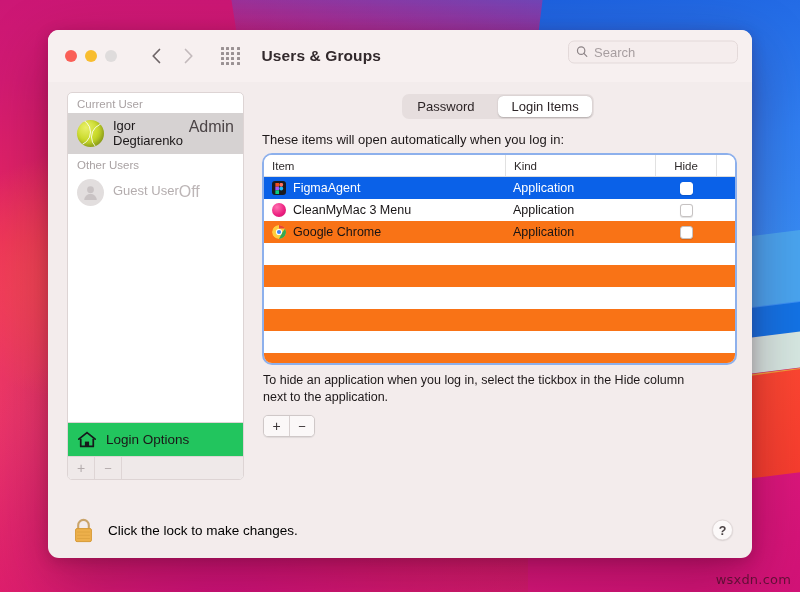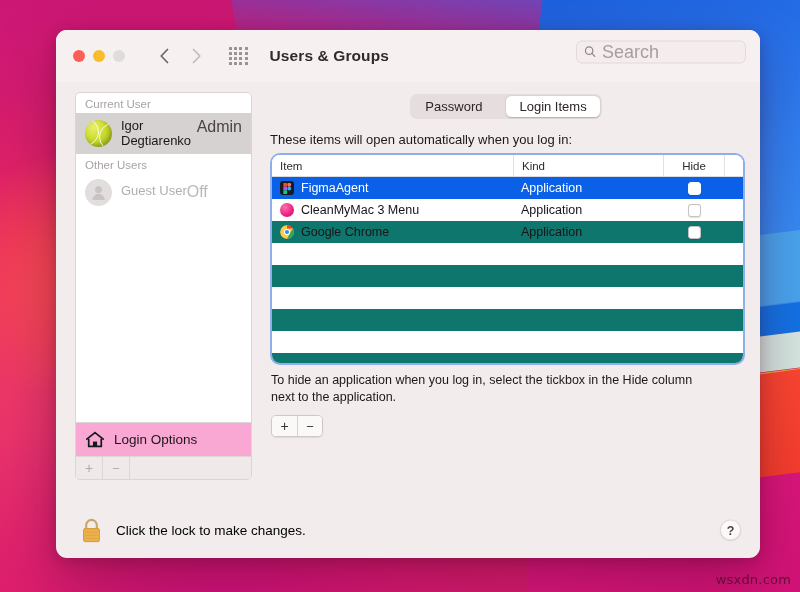--- a/index.html
+++ b/index.html
@@ -54,21 +54,21 @@
     transform:skewY(-7deg);
   }
   .watermark {
     position:absolute; right:9px; bottom:5px;
     font-family:"DejaVu Sans", sans-serif;
     font-size:13px; color:#3a1020; opacity:.72; letter-spacing:.2px;
   }
 
   
   #window {
-    position:absolute; left:56px; top:30px; width:704px; height:528px;
+    position:absolute; left:48px; top:30px; width:704px; height:528px;
     background:#f3ecec; border-radius:11px;
     box-shadow:0 22px 60px rgba(60,0,30,.34), 0 3px 14px rgba(60,0,30,.22);
     overflow:hidden; display:flex; flex-direction:column;
   }
 
   
   .titlebar {
     height:52px; flex:0 0 52px; display:flex; align-items:center;
     padding:0 14px 0 17px; background:#f7f0f0; position:relative;
   }
@@ -87,21 +87,21 @@
   .win-title {
     margin-left:22px; font-size:15.5px; font-weight:700; color:#32292c; letter-spacing:.1px;
   }
 
   .search-box {
     position:absolute; right:14px; top:42%; transform:translateY(-50%);
     width:170px; height:23px; border-radius:6px;
     background:#f5eded; border:1px solid #e3d9d9;
     display:flex; align-items:center; padding:0 7px; gap:6px;
   }
-  .search-box .ph { font-size:18px; color:#a79ea0; }
+  .search-box .ph { font-size:13px; color:#a79ea0; }
 
   
   .win-body { flex:1; display:flex; padding:10px 13px 0 19px; gap:13px; position:relative; }
 
   
   .sidebar {
     width:177px; flex:0 0 177px; height:388px;
     background:#fff; border:1px solid #ddd4d4; border-radius:5px;
     display:flex; flex-direction:column; overflow:hidden;
   }
@@ -122,21 +122,21 @@
   .avatar.ball::after  { left:14px;  top:3px; }
   .avatar.guest { background:#e2dede; display:flex; align-items:center; justify-content:center; }
   .sb-texts { display:flex; line-height:1.18; }
   .sb-name { font-size:13px; color:#1b1718; }
   .sb-sub  { font-size:16px; color:#4b4446; }
   .sb-row.dim .sb-name { color:#b4adae; }
   .sb-row.dim .sb-sub  { color:#bdb6b7; }
 
   .login-options {
     border-top:1px solid #ded5d5; display:flex; align-items:center; gap:9px;
-    padding:7px 9px; background:#f9a8d4;
+    padding:7px 9px; background:#22c55e;
   }
   .login-options span { font-size:13.5px; color:#1b1718; }
   .sb-footer {
     display:flex; align-items:stretch; height:23px;
     border-top:1px solid #ded5d5; background:#efe9e9;
   }
   .sb-fbtn {
     width:27px; display:flex; align-items:center; justify-content:center;
     border-right:1px solid #ded5d5; color:#b3abac; font-size:14px; line-height:1;
   }
@@ -170,21 +170,21 @@
   }
   .th { display:flex; align-items:center; padding:0 8px; }
   .th.item { flex:1 1 auto; }
   .th.kind { width:150px; flex:0 0 150px; border-left:1px solid #e1e1e1; }
   .th.hide { width:62px; flex:0 0 62px; border-left:1px solid #e1e1e1;
              border-right:1px solid #e1e1e1; justify-content:center; }
   .th.tail { width:18px; flex:0 0 18px; }
 
   .tbody { flex:1; }
   .trow { display:flex; height:22px; align-items:center; font-size:12.5px; color:#171415; }
-  .trow.alt { background:#0f766e; }
+  .trow.alt { background:#f97316; }
   .trow.selected { background:#0a61e8; color:#fff; }
   .td { display:flex; align-items:center; padding:0 8px; height:100%; }
   .td.item { flex:1 1 auto; gap:7px; }
   .td.kind { width:150px; flex:0 0 150px; }
   .td.hide { width:62px; flex:0 0 62px; justify-content:center; }
   .td.tail { width:18px; flex:0 0 18px; }
 
   .appicon { width:14px; height:14px; flex:0 0 14px; border-radius:3px; position:relative; overflow:hidden; }
   .ic-figma { background:#1b1b1f; display:flex; align-items:center; justify-content:center; }
   .ic-clean { border-radius:50%; background:radial-gradient(circle at 35% 30%, #ff6fb0 0%, #ec1f7f 60%, #c4116b 100%); }

